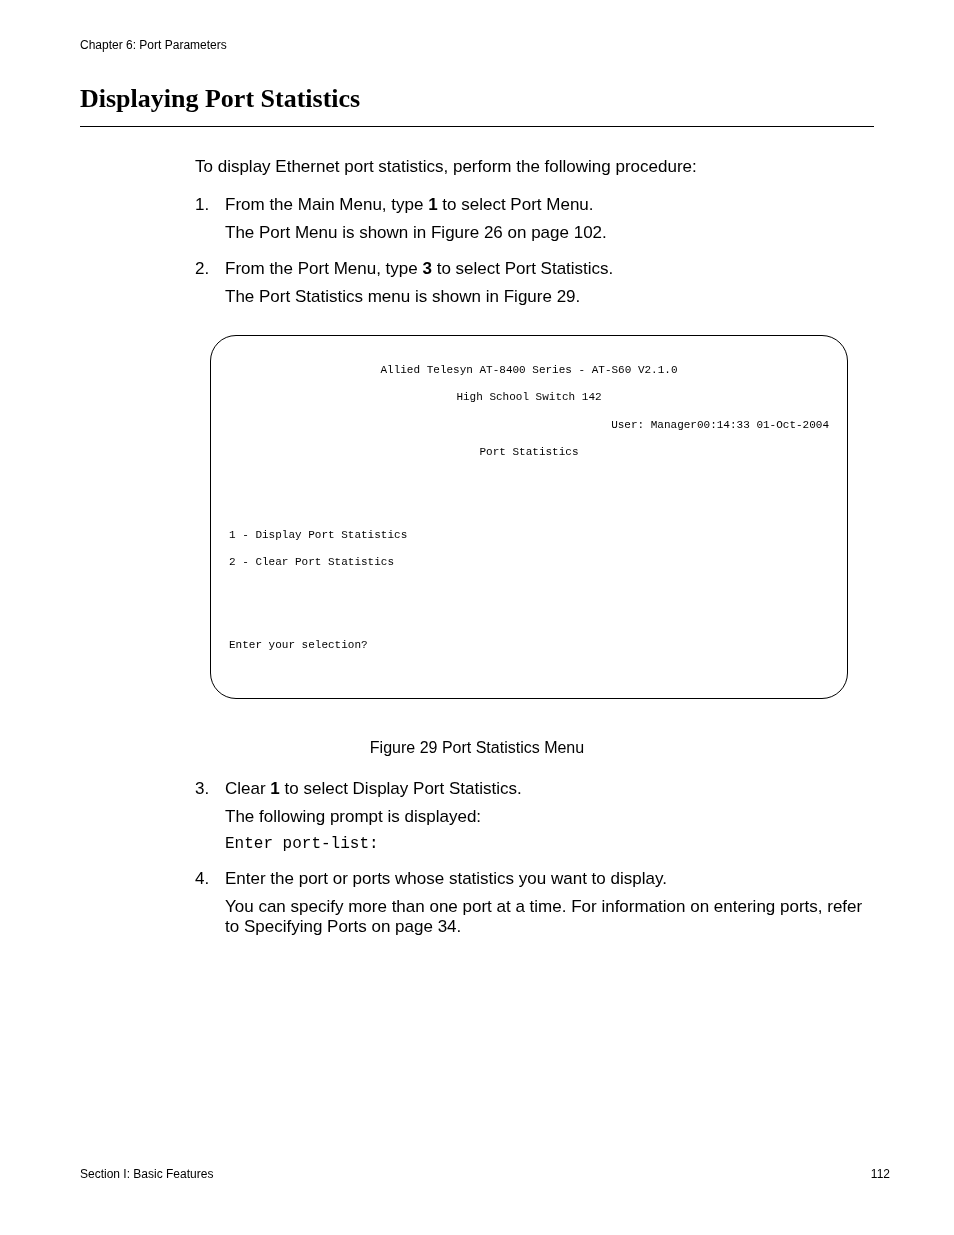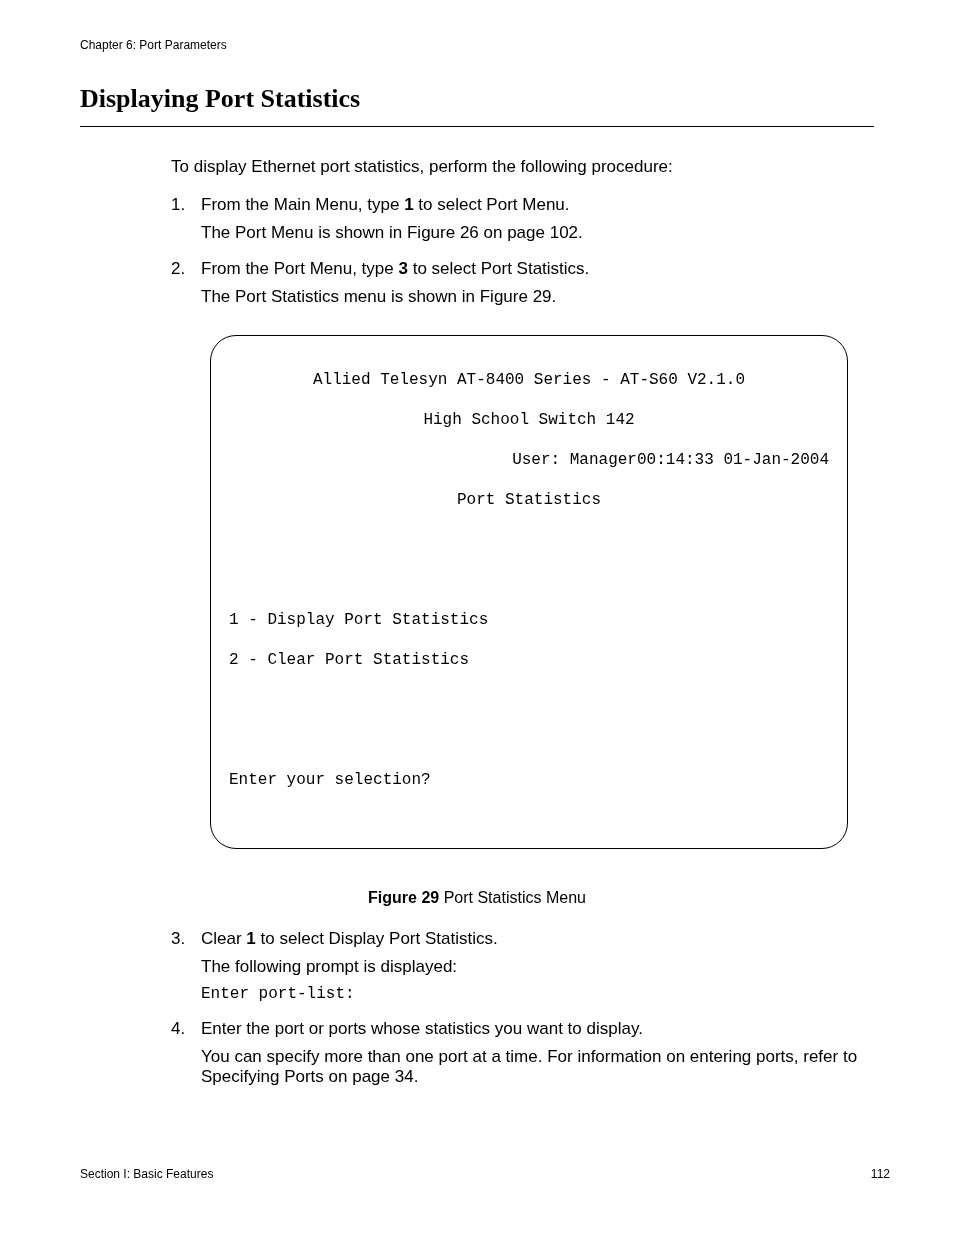--- a/index.html
+++ b/index.html
@@ -24,21 +24,21 @@
   }
   h1.section-title {
     font-family: Georgia, "Times New Roman", serif;
     font-weight: bold;
     font-size: 26px;
     margin: 0 0 4px 0;
     padding-bottom: 12px;
     border-bottom: 1.5px solid #000;
   }
   .body-indent {
-    margin-left: 91px;
+    margin-left: 115px;
     margin-right: 0;
   }
   .intro {
     font-size: 17px;
     margin-top: 30px;
     margin-bottom: 18px;
   }
   ol.steps {
     list-style: none;
     padding: 0;
@@ -58,32 +58,32 @@
   ol.steps li p {
     margin: 8px 0 0 0;
   }
   .terminal-box {
     margin: 28px 0 40px 130px;
     width: 600px;
     border: 1.5px solid #000;
     border-radius: 26px;
     padding: 14px 18px 18px 18px;
     font-family: "Courier New", monospace;
-    font-size: 16px;
+    font-size: 11px;
     line-height: 1.25;
     white-space: pre;
   }
   .terminal-line-center { text-align: center; }
   .terminal-row-split { display: flex; justify-content: flex-end; }
   .figure-caption {
     text-align: center;
     font-size: 16px;
     margin: 0 0 22px 0;
   }
-  .figure-caption .fig-label { font-weight: bold; }
+  .figure-caption .fig-label { font-weight: normal; }
   .mono-inline {
     font-family: "Courier New", monospace;
     font-size: 16px;
   }
   .footer {
     position: absolute;
     bottom: 54px;
     left: 80px;
     right: 64px;
     display: flex;
@@ -114,21 +114,21 @@
         <span class="num">2.</span>
         <span><span>From the Port Menu, type </span><span class="b">3</span><span> to select Port Statistics.</span></span>
         <p>The Port Statistics menu is shown in Figure 29.</p>
       </li>
     </ol>
   </div>
 
   <div class="terminal-box">
 <div class="terminal-line-center">Allied Telesyn AT-8400 Series - AT-S60 V2.1.0</div>
 <div class="terminal-line-center">High School Switch 142</div>
-<div class="terminal-row-split"><span>User: Manager</span><span>00:14:33 01-Jan-2004</span></div>
+<div class="terminal-row-split"><span>User: Manager</span><span>00:14:33 01-Oct-2004</span></div>
 <div class="terminal-line-center">Port Statistics</div>
 <div> </div>
 <div> </div>
 <div>1 - Display Port Statistics</div>
 <div>2 - Clear Port Statistics</div>
 <div> </div>
 <div> </div>
 <div>Enter your selection?</div>
   </div>
 

